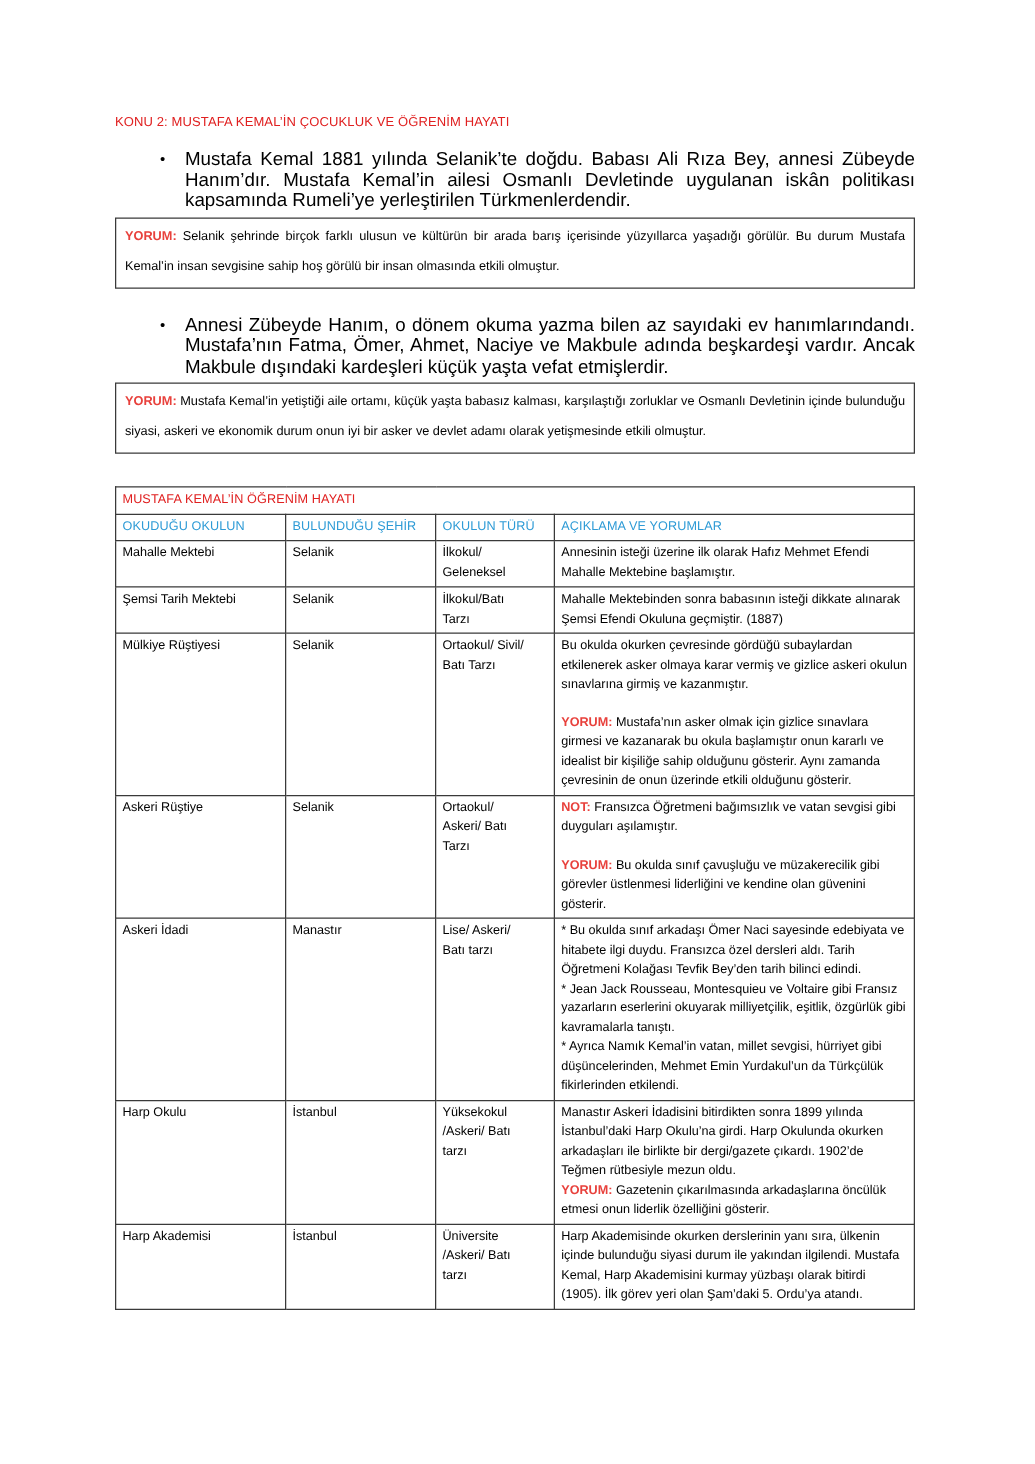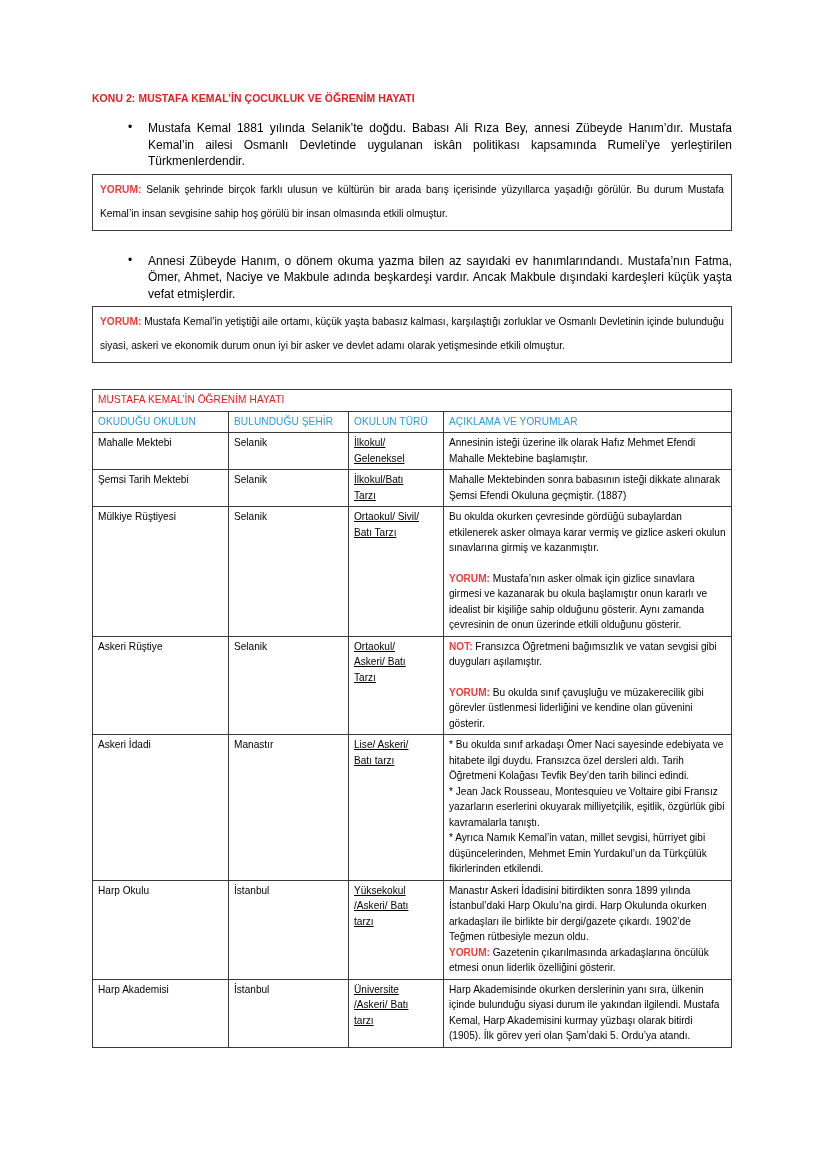--- a/index.html
+++ b/index.html
@@ -27,38 +27,38 @@
   .content {
     position: absolute;
     left: 92px;
     top: 92px;
     width: 640px;
   }
 
   
   .konu-heading {
     font-size: 10.4px;
-    font-weight: bold;
+    font-weight: normal;
     color: #E02020;
     letter-spacing: .1px;
     line-height: 14px;
     margin: 0 0 14px 0;
     white-space: nowrap;
   }
 
   
   .bullets {
     margin: 0 0 0 0;
     padding: 0;
     list-style: none;
   }
   .bullets li {
     position: relative;
     padding-left: 56px;
-    font-size: 12px;
+    font-size: 15px;
     line-height: 16.5px;
     text-align: justify;
     margin-bottom: 1px;
   }
   .bullets li::before {
     content: "\2022";
     position: absolute;
     left: 36px;
     top: -1px;
     font-size: 12px;
@@ -118,21 +118,21 @@
   .c1 { width: 136px; }
   .c2 { width: 120px; }
   .c3 { width: 95px; }
   .c4 { width: 288px; }
 
   .desc { text-align: justify; margin-top: 27px; }
   .desc p { margin: 0; }
   .desc p.spacer { height: 15px; margin: 0; }
   .nowrap-line { text-align: left; }
 
-  .turu { line-height: 15.5px; text-decoration: underline; }
+  .turu { line-height: 15.5px; }
 </style>
 </head>
 <body>
 
 <div class="page">
   <div class="content">
 
     <div class="konu-heading">KONU 2: MUSTAFA KEMAL’İN ÇOCUKLUK VE ÖĞRENİM HAYATI</div>
 
     <ul class="bullets">

